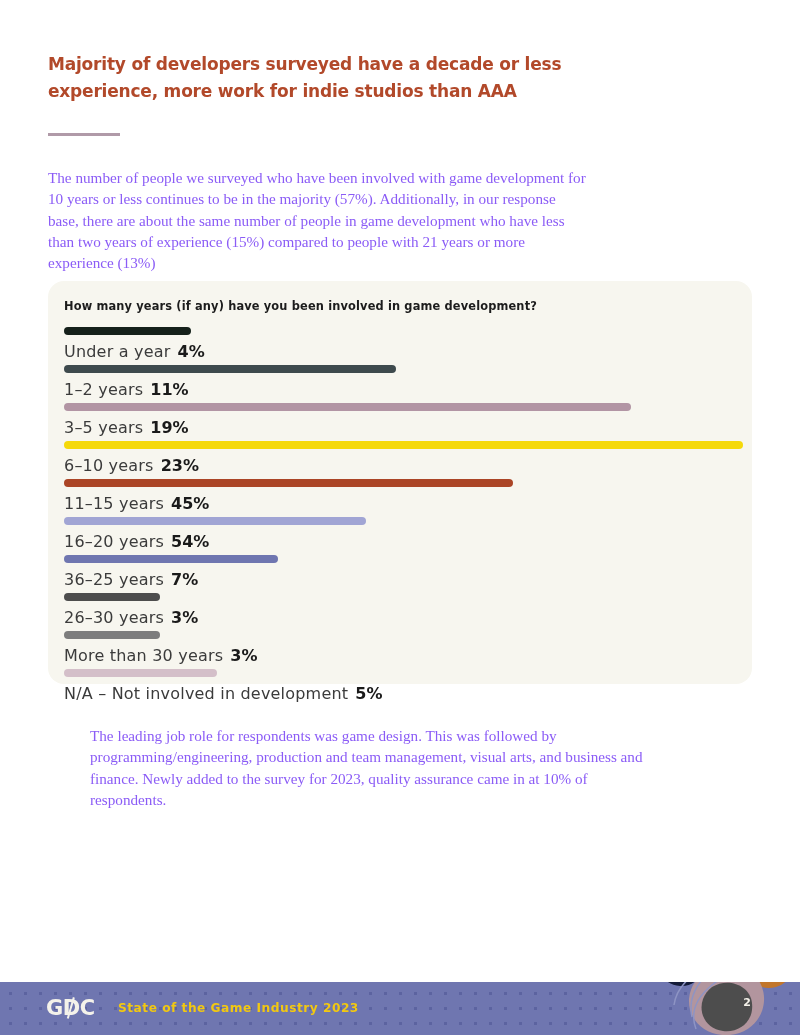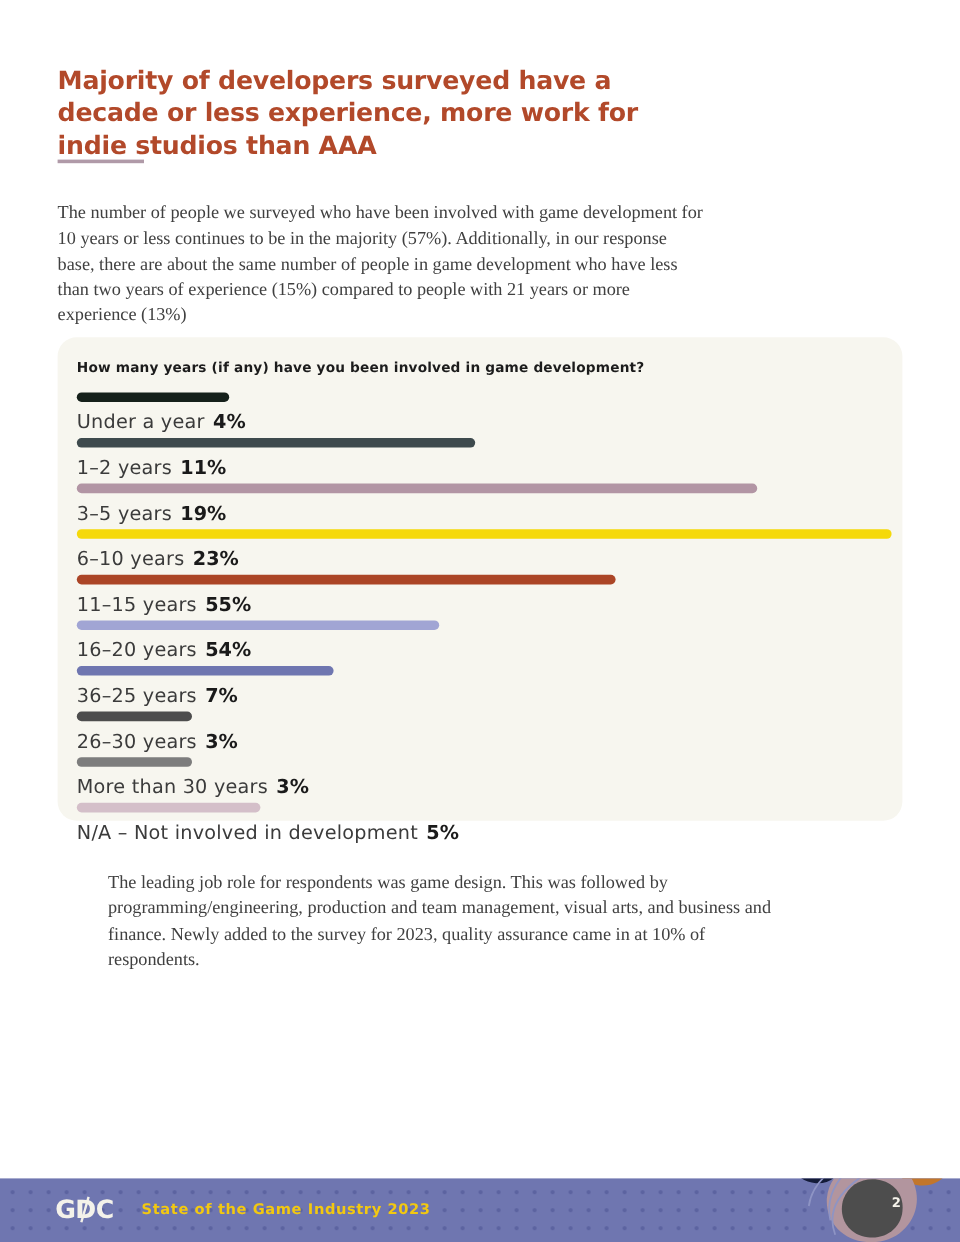--- a/index.html
+++ b/index.html
@@ -21,42 +21,42 @@
   }
 
   
   .heading {
     position: absolute;
     left: 48px;
     top: 40px;
     width: 540px;
     font-family: "DejaVu Sans", sans-serif;
     font-weight: bold;
-    font-size: 21px;
+    font-size: 17px;
     line-height: 27px;
     color: #b2492a;
     letter-spacing: -0.2px;
   }
 
   .rule {
     position: absolute;
     left: 48px;
     top: 133px;
     width: 72px;
     height: 3px;
     background: #b09aa8;
   }
 
   
   .para {
     position: absolute;
     font-family: "Liberation Serif", serif;
     font-size: 15.2px;
     line-height: 21.2px;
-    color: #404040;
+    color: #8b5cf6;
   }
   .para-1 {
     left: 48px;
     top: 152px;
     width: 540px;
   }
   .para-2 {
     left: 48px;
     top: 710px;
     width: 570px;
@@ -218,21 +218,21 @@
         <div class="bar-row">
           <div class="bar" style="width: 567px; background: rgb(178, 149, 164);"></div>
           <div class="bar-label"><span>3–5 years</span><span class="pct">19%</span></div>
         </div>
         <div class="bar-row">
           <div class="bar" style="width: 679px; background: rgb(245, 217, 10);"></div>
           <div class="bar-label"><span>6–10 years</span><span class="pct">23%</span></div>
         </div>
         <div class="bar-row">
           <div class="bar" style="width: 449px; background: rgb(171, 69, 38);"></div>
-          <div class="bar-label"><span>11–15 years</span><span class="pct">55%</span></div>
+          <div class="bar-label"><span>11–15 years</span><span class="pct">45%</span></div>
         </div>
         <div class="bar-row">
           <div class="bar" style="width: 302px; background: rgb(161, 165, 212);"></div>
           <div class="bar-label"><span>16–20 years</span><span class="pct">54%</span></div>
         </div>
         <div class="bar-row">
           <div class="bar" style="width: 214px; background: rgb(111, 118, 176);"></div>
           <div class="bar-label"><span>36–25 years</span><span class="pct">7%</span></div>
         </div>
         <div class="bar-row">

